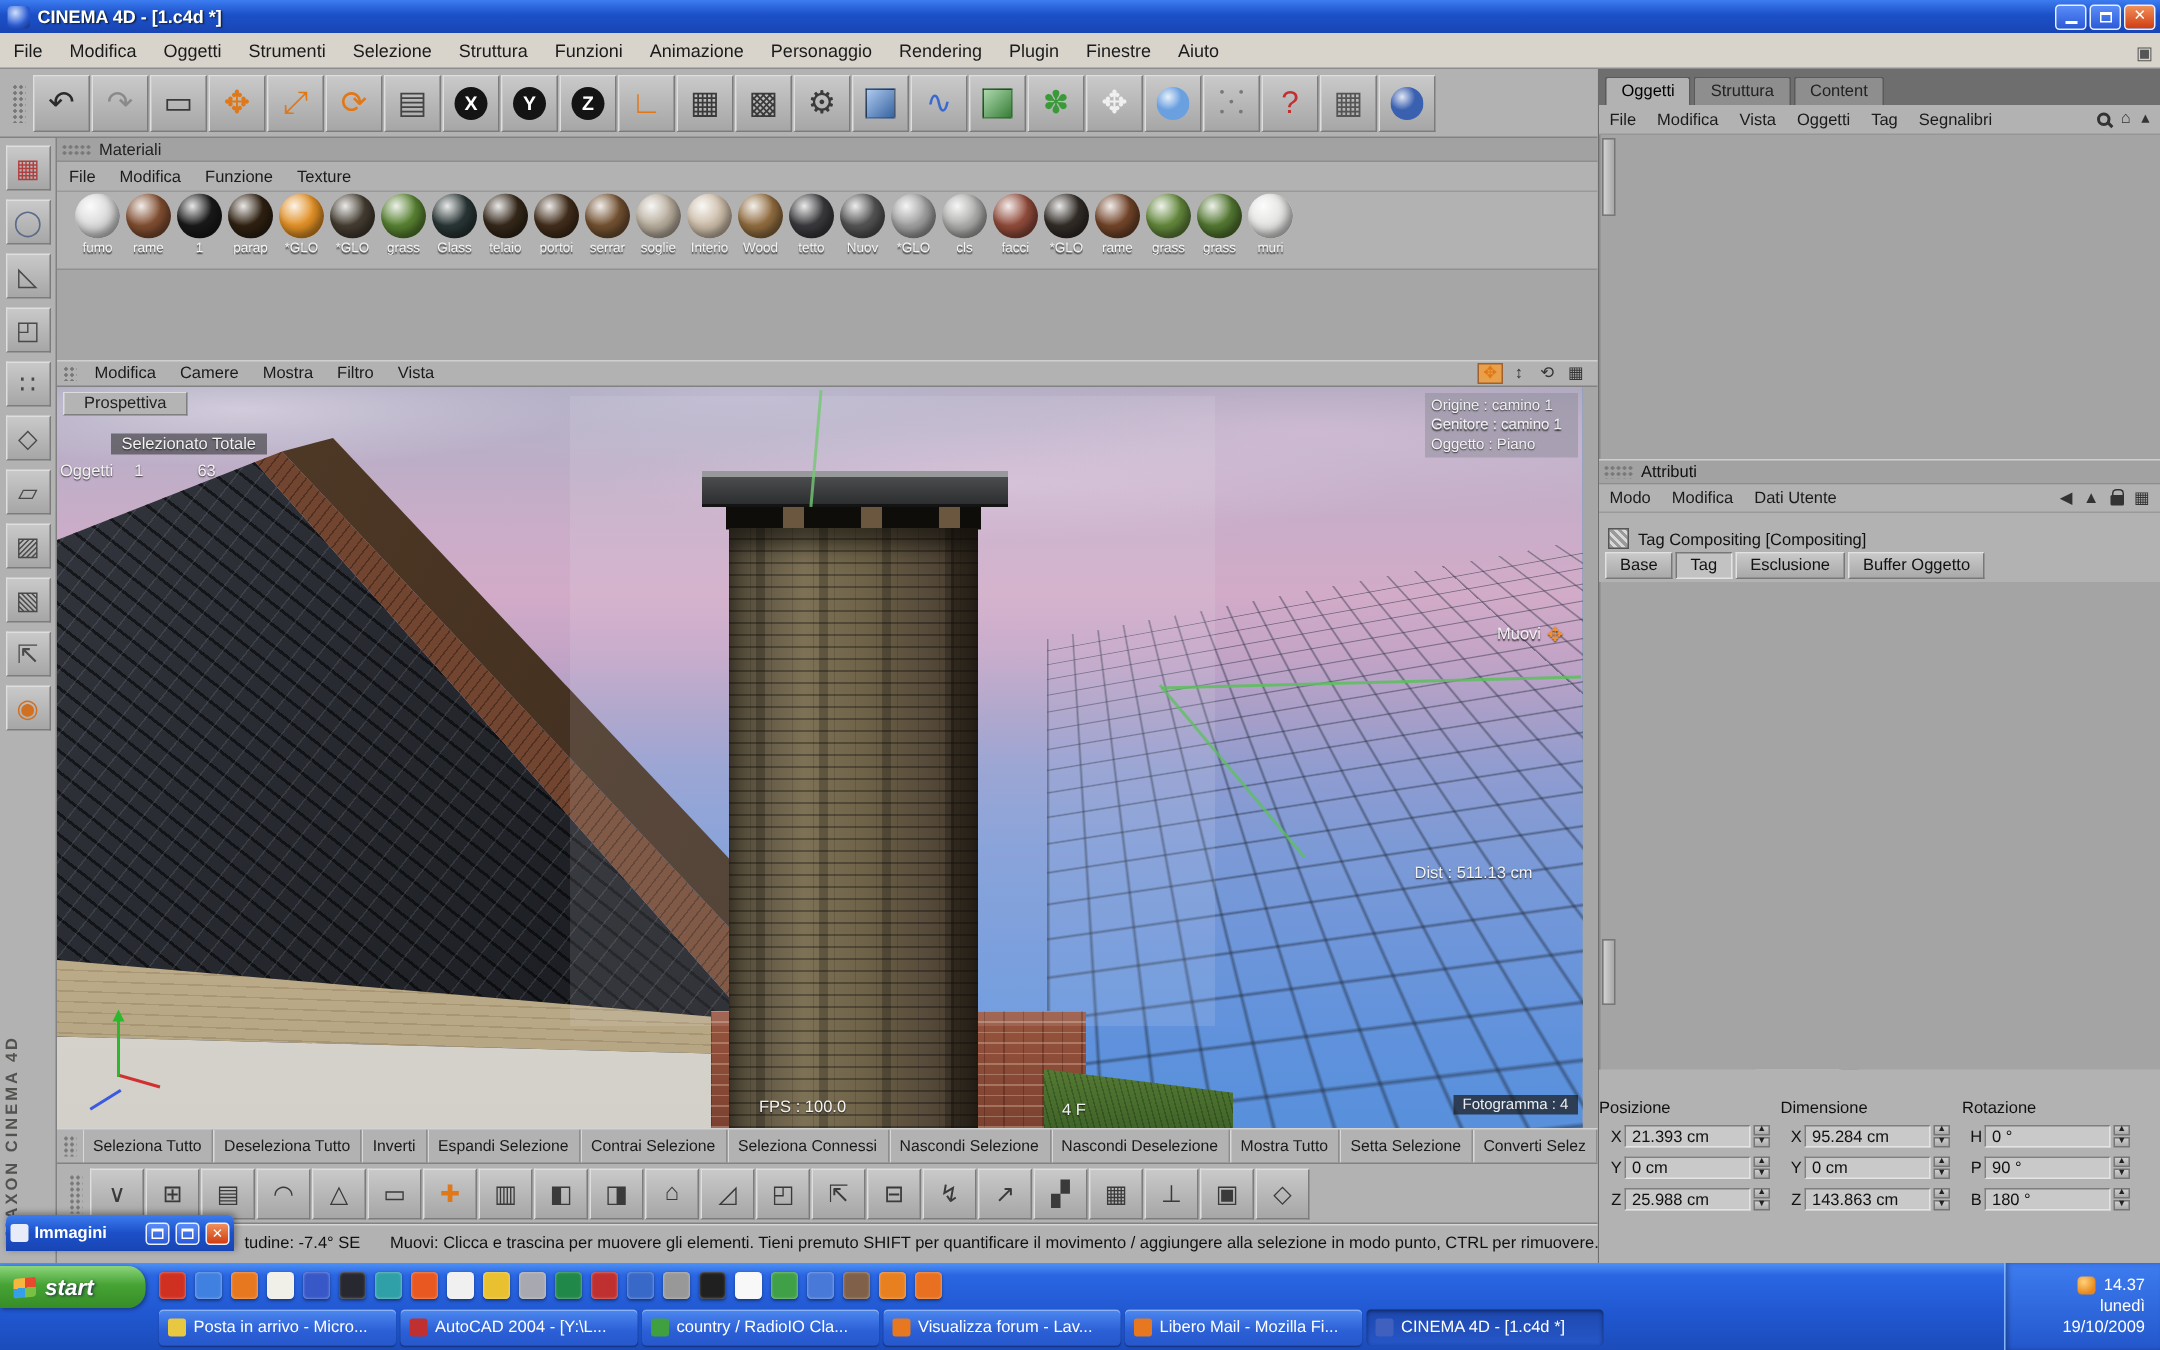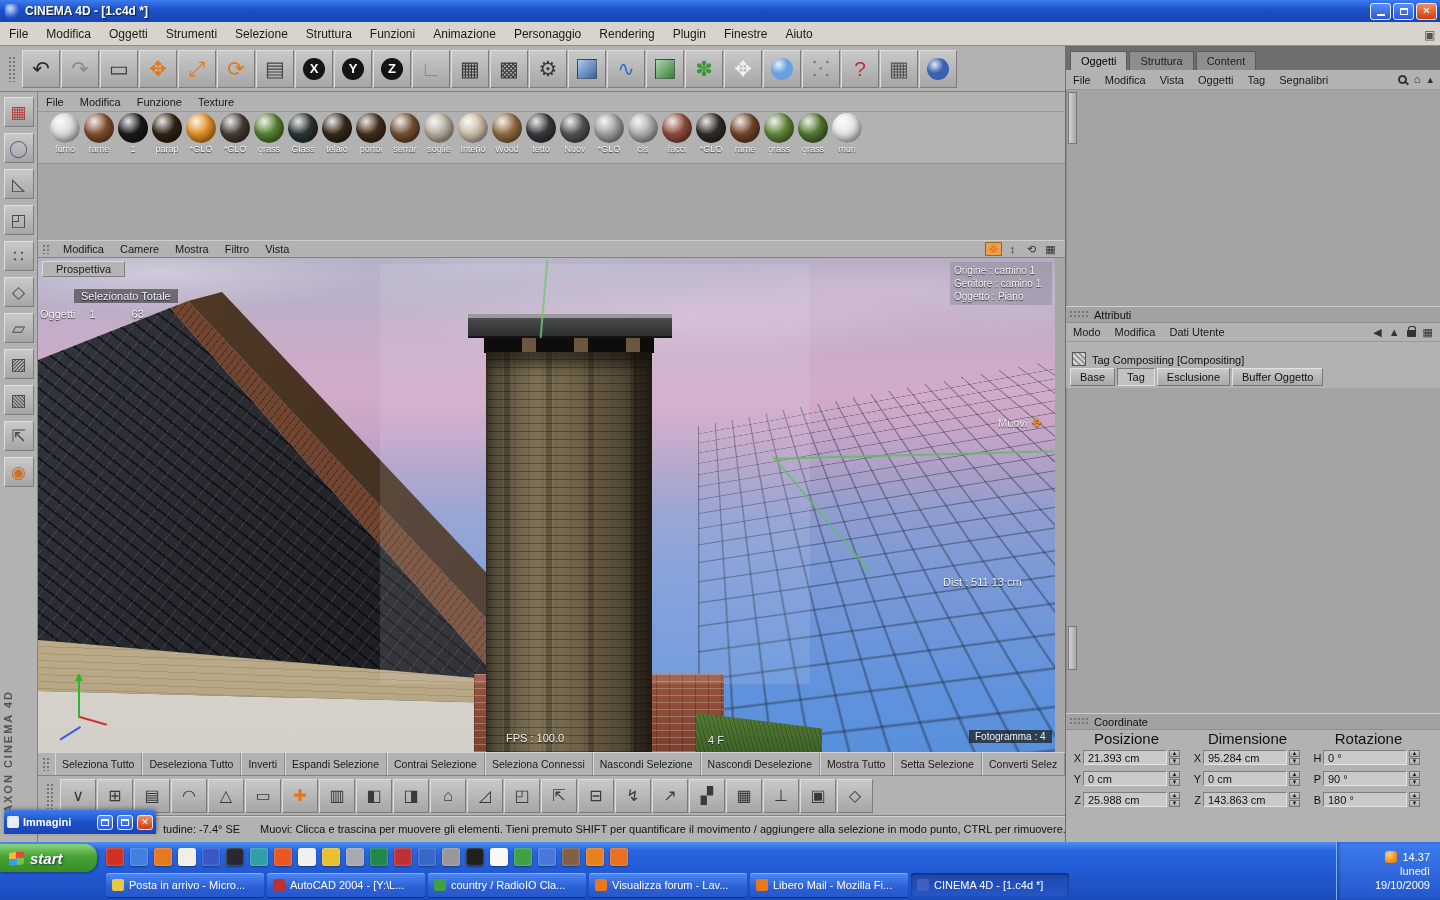--- a/index.html
+++ b/index.html
@@ -247,21 +247,21 @@
   .dlabel{width:88px;font-size:11px;white-space:nowrap;}
   .spin{width:11px;height:15px;display:flex;flex-direction:column;gap:1px;margin-left:2px;margin-right:6px;flex:none;}
   .spin i{flex:1;background:linear-gradient(#cfcfcf,#a8a8a8);border:1px solid #777;font-style:normal;font-size:6px;line-height:5px;text-align:center;color:#222;}
   .spacer6{height:6px;}
   .rp-bodyscroll{position:absolute;left:363px;top:342px;width:12px;height:325px;background:#a4a4a4;border-left:1px solid #8a8a8a;}
 
   .rp-coordhead{top:667px;height:17px;background:#a2a2a2;border-top:1px solid #cfcfcf;border-bottom:1px solid #8e8e8e;
     display:flex;align-items:center;gap:5px;padding-left:3px;}
   .rp-coordhead .grip{height:9px;width:20px;margin:0;}
   .rp-coordcols{top:684px;height:17px;display:flex;align-items:center;}
-  .ccol{width:121px;text-align:center;font-size:15px;}
+  .ccol{width:121px;text-align:left;font-size:11px;}
   .rp-coordrows{top:701px;}
   .coordrow{height:21px;display:flex;align-items:center;}
   .cgrp{display:flex;align-items:center;margin-left:6px;}
   .cletter{width:11px;text-align:center;font-size:11px;}
   .cfield{width:84px;}
   .rp-coordbtns{top:800px;height:26px;display:flex;align-items:center;gap:6px;padding:0 8px;}
   .btn{height:18px;background:linear-gradient(#cdcdcd,#a8a8a8);border:1px solid;border-color:#e8e8e8 #6e6e6e #6e6e6e #e8e8e8;
     display:flex;align-items:center;justify-content:center;font-size:11px;gap:5px;}
   .btn .dn{font-size:8px;}
   .btn.b1{width:112px;} .btn.b2{width:112px;} .btn.b3{width:86px;margin-left:auto;}
@@ -471,20 +471,24 @@
 
       <span class="sbtn">
         <span style="color: rgb(208, 112, 32);">◉</span>
       </span>
     </div>
   <div id="brand">MAXON CINEMA 4D</div>
 
   <div id="centerbg"></div>
 
   <div id="materials">
+    <div class="pnl-head">
+      <span class="grip"></span>
+      <span class="pnl-title">Materiali</span>
+    </div>
     <div class="mat-menus">
 
     <span class="menu-item">File</span>
         <span class="menu-item">Modifica</span>
         <span class="menu-item">Funzione</span>
         <span class="menu-item">Texture</span>
       </div>
     <div id="mat-strip">
 
         <span class="mat">
@@ -1150,24 +1154,20 @@
         <span class="spin">
             <i>▲</i>
             <i>▼</i>
           </span>
       </div>
     </div>
     <div class="rp-bodyscroll">
         <span class="thumb" style="top:238px;height:44px;"></span>
       </div>
 
-    <div class="rp-coordhead">
-      <span class="grip"></span>
-      <span>Coordinate</span>
-    </div>
     <div class="rp-coordcols">
 
     <span class="ccol">Posizione</span>
         <span class="ccol">Dimensione</span>
         <span class="ccol">Rotazione</span>
       </div>
     <div class="rp-coordrows">
 
         <div class="coordrow">
           <span class="cgrp">

